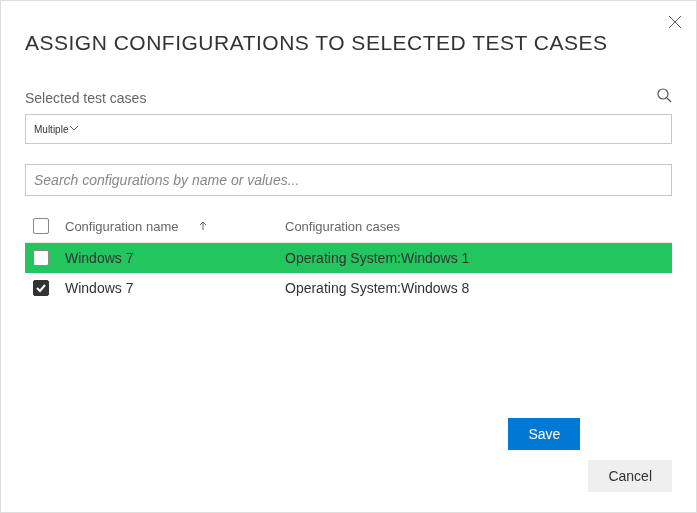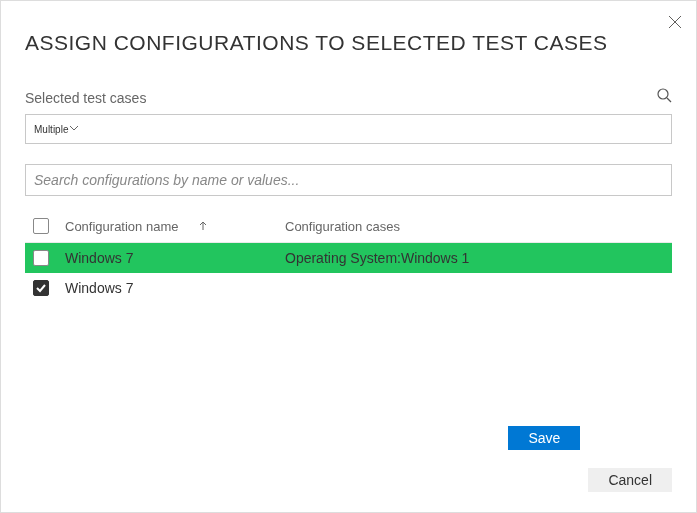--- a/index.html
+++ b/index.html
@@ -150,21 +150,21 @@
       width: 12px;
       height: 12px;
     }
     .footer {
       display: flex;
       justify-content: flex-end;
       gap: 8px;
       padding-top: 16px;
     }
     .btn {
-      height: 24px;
+      height: 32px;
       padding: 0 20px;
       font-size: 14px;
       border: none;
       cursor: pointer;
       font-family: inherit;
     }
     .btn-primary {
       background: #0078d4;
       color: white;
     }
@@ -240,20 +240,21 @@
 
     <div class="table-row">
       <div class="col-check">
         <div class="checkbox checked">
           <svg viewBox="0 0 12 12" fill="none" stroke="white" stroke-width="2">
             <polyline points="2,6 5,9 10,3"></polyline>
           </svg>
         </div>
       </div>
       <div class="col-name">Windows 7</div>
+      <div class="col-values">Operating System:Windows 8</div>
     </div>
   </div>
 
   <div class="footer">
     <button class="btn btn-primary">Save</button>
     <button class="btn btn-secondary">Cancel</button>
   </div>
 
 </div>
 

